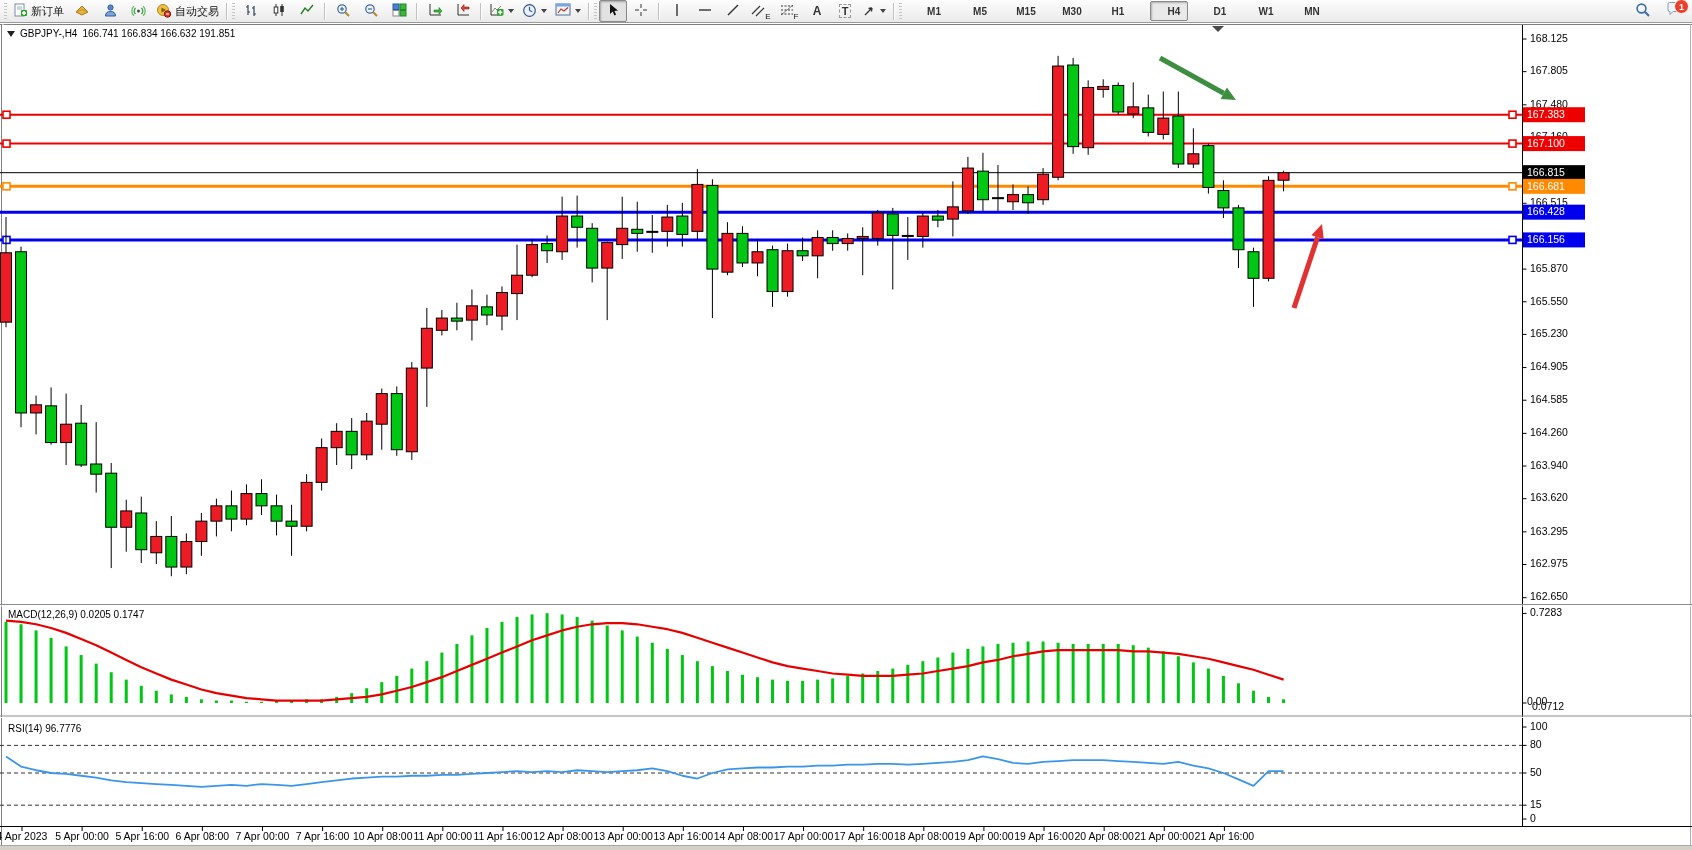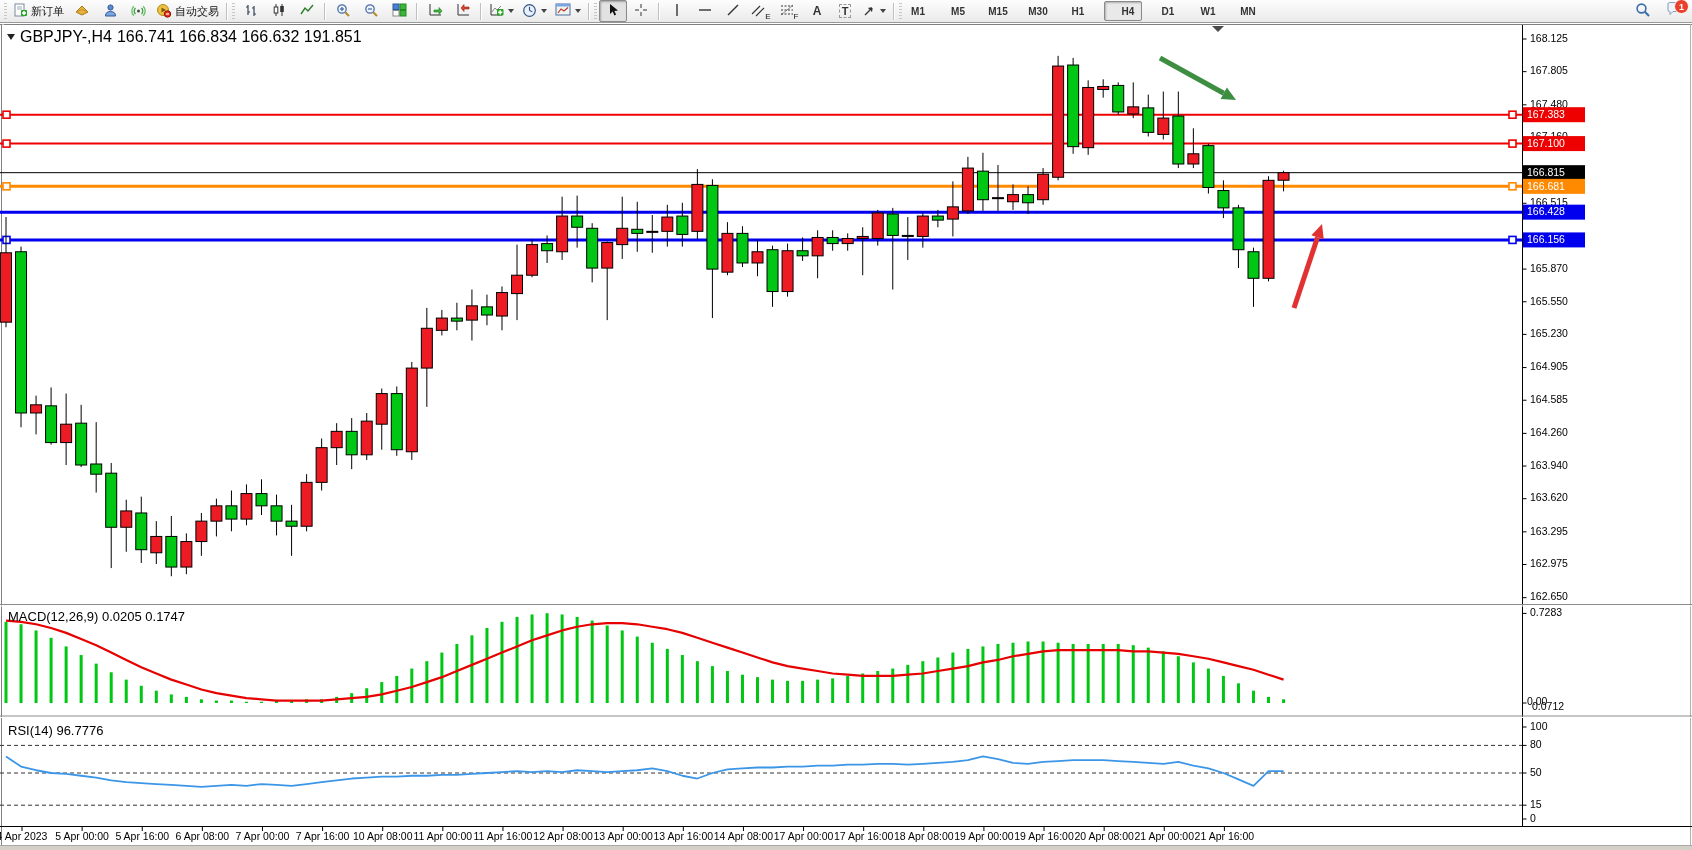--- a/index.html
+++ b/index.html
@@ -4,31 +4,31 @@
 <style>
   html,body{margin:0;padding:0;}
   body{width:1692px;height:850px;background:#ffffff;font-family:"Liberation Sans",sans-serif;overflow:hidden;position:relative;}
   
   .toolbar{position:absolute;top:0;left:0;width:1692px;height:23px;background:linear-gradient(#fdfdfd,#eaeaea);border-bottom:1px solid #999;display:flex;align-items:center;padding:0 3px;box-sizing:border-box;z-index:30;}
   .tb-btn{height:20px;min-width:20px;display:flex;align-items:center;justify-content:center;gap:3px;padding:0 3px;border:1px solid transparent;border-radius:2px;font-size:11px;color:#111;cursor:default;}
   .tb-btn.active{border:1px solid #8a8a8a;background:#e2e2e2;box-shadow:inset 1px 1px 2px rgba(0,0,0,.28);}
   .tb-sep{width:1px;height:17px;background:#bfbfbf;border-right:1px solid #fff;margin:0 3px;}
   .tb-grip{width:3px;height:16px;margin:0 2px 0 1px;background:repeating-linear-gradient(to bottom,#c6c6c6 0 1px,transparent 1px 3px);}
   .caret{width:0;height:0;border-left:3px solid transparent;border-right:3px solid transparent;border-top:4px solid #444;margin-left:1px;}
-  .tf-box{display:flex;align-items:center;gap:12px;}
+  .tf-box{display:flex;align-items:center;gap:18px;margin-left:16px;}
   .tf-btn{font-size:10px;font-weight:bold;color:#333;height:18px;min-width:22px;display:flex;align-items:center;justify-content:center;border:1px solid transparent;border-radius:2px;padding:0 2px;}
   .tf-btn.active{border:1px solid #8a8a8a;background:#e9e9e9;box-shadow:inset 1px 1px 2px rgba(0,0,0,.25);padding-left:12px;}
   .toolbar-right{margin-left:auto;display:flex;align-items:center;gap:6px;padding-right:4px;}
   .chat-wrap{position:relative;width:22px;height:20px;display:flex;align-items:center;justify-content:center;}
   .badge{position:absolute;top:-2px;right:-4px;background:#e8402a;color:#fff;font-size:9px;font-weight:bold;border-radius:8px;min-width:13px;height:13px;display:flex;align-items:center;justify-content:center;border:1px solid #fff;}
   .cjk{letter-spacing:0;}
   
-  .chart-header{position:absolute;top:28px;left:7px;font-size:16px;color:#000;display:flex;align-items:center;gap:5px;z-index:20;}
+  .chart-header{position:absolute;top:28px;left:7px;font-size:10px;color:#000;display:flex;align-items:center;gap:5px;z-index:20;}
   .hdr-tri{width:0;height:0;border-left:4px solid transparent;border-right:4px solid transparent;border-top:6px solid #222;}
-  .ind-label{position:absolute;left:8px;font-size:13px;color:#000;z-index:20;}
+  .ind-label{position:absolute;left:8px;font-size:10px;color:#000;z-index:20;}
   #macd-label{top:609px;}
   #rsi-label{top:723px;}
   svg text{font-family:"Liberation Sans",sans-serif;}
   .bottom-strip{position:absolute;left:0;top:845px;width:1692px;height:5px;background:#d4d0c8;border-top:1px solid #a8a8a8;z-index:5;}
 </style>
 </head>
 <body>
 
 <div class="toolbar">
   <div class="tb-grip"></div>

